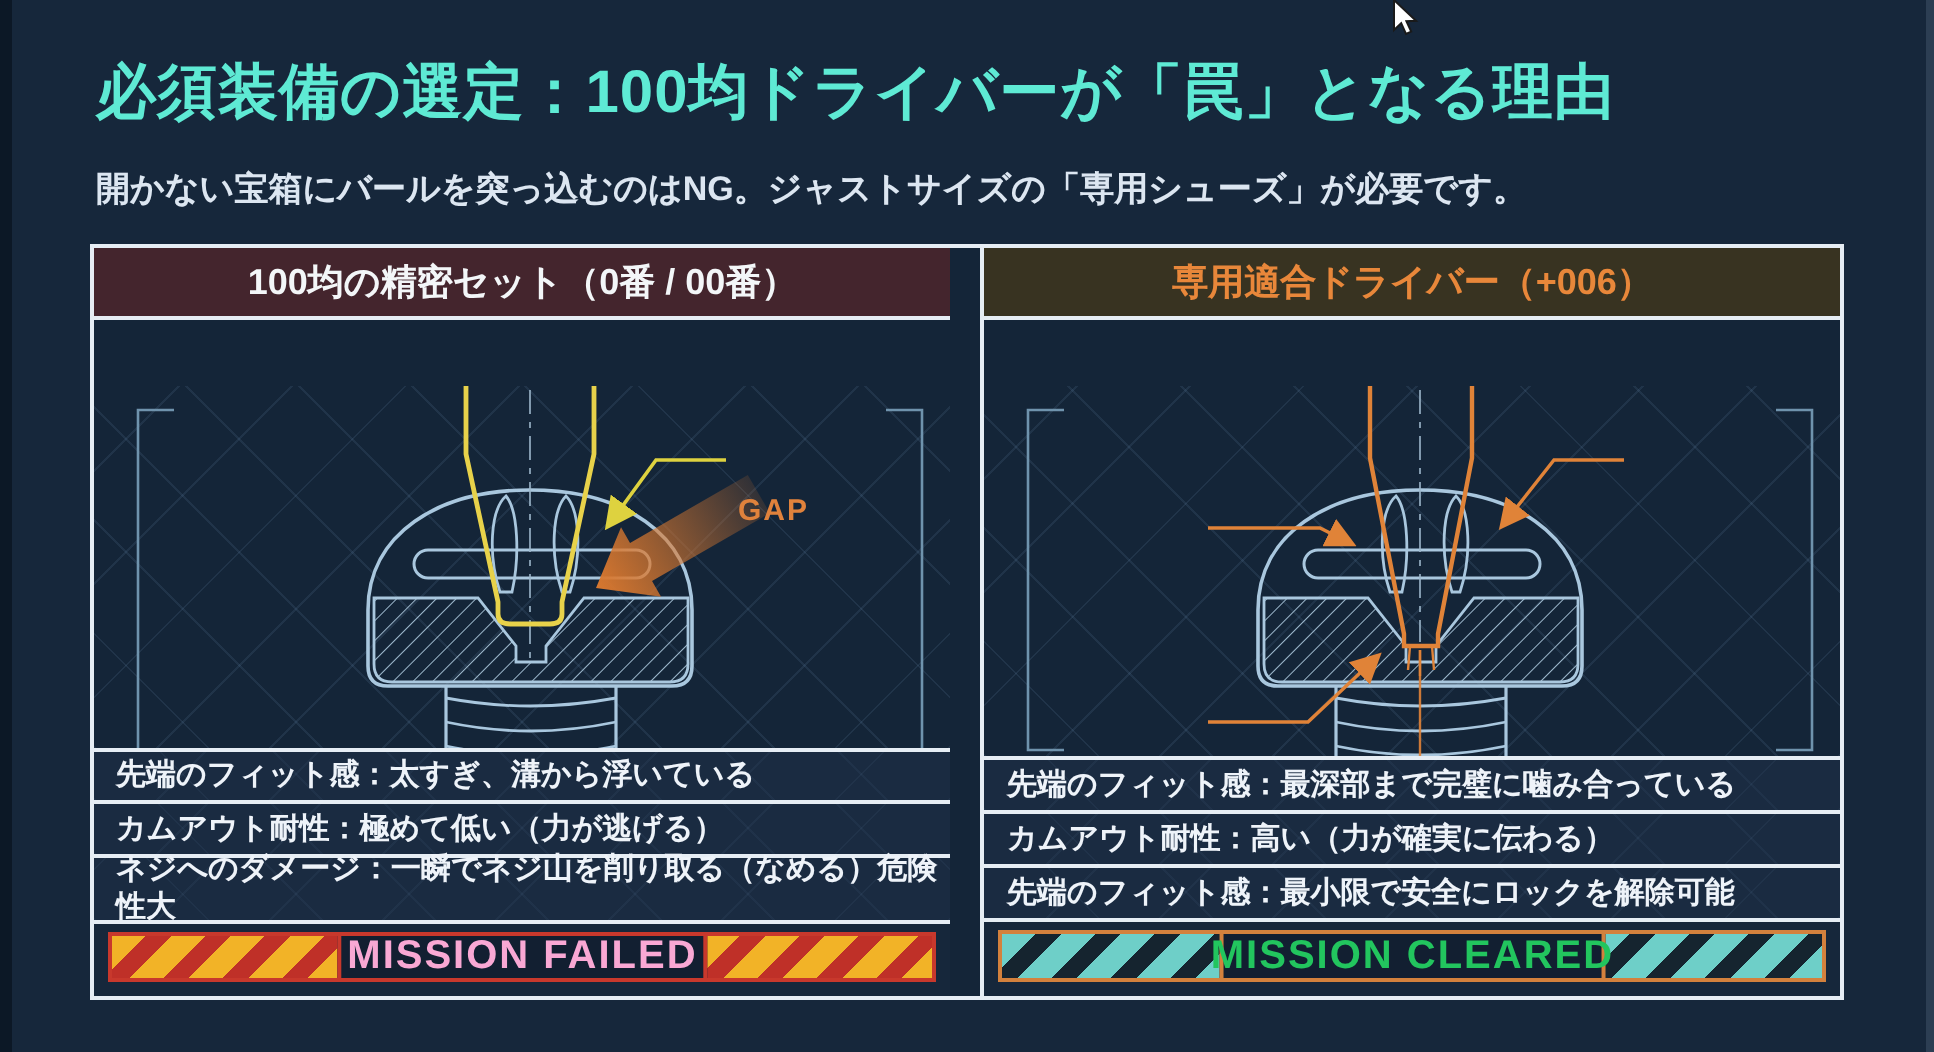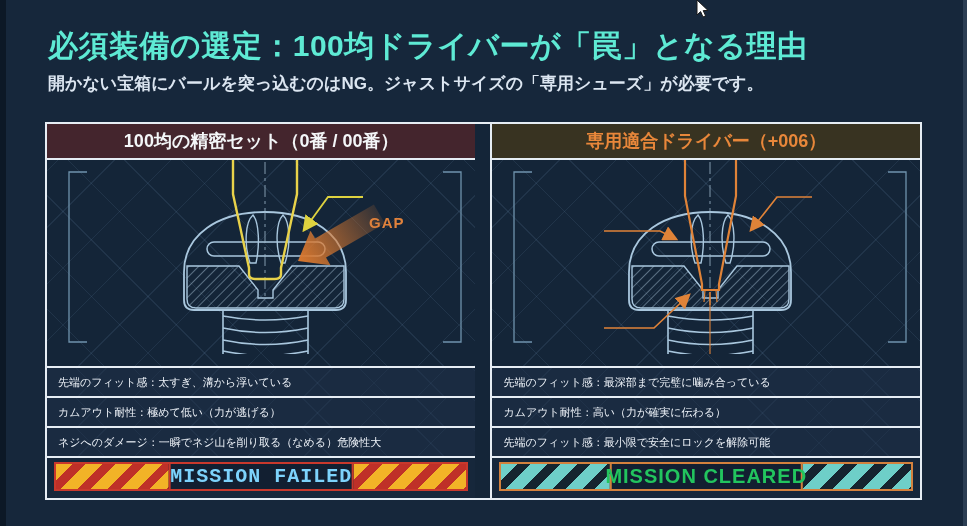--- a/index.html
+++ b/index.html
@@ -3,62 +3,62 @@
 <meta charset="utf-8">
 <style>
   * { margin:0; padding:0; box-sizing:border-box; }
   body { font-family:"Liberation Sans","DejaVu Sans",sans-serif; background:#0d1a28; }
   .stage { position:relative; width:967px; height:526px; background:#16273b; overflow:hidden; }
   .edge-left  { position:absolute; left:0; top:0; width:6px; height:100%; background:#0c1826; }
   .edge-right { position:absolute; right:0; top:0; width:4px; height:100%; background:#2c3e53; }
 
   .hdr { position:absolute; left:48px; top:26px; width:880px; }
   .hdr h1 { color:#5eead4; font-size:30px; font-weight:800; letter-spacing:0.5px; }
-  .hdr p  { margin-top:5px; color:#dce6f1; font-size:17px; font-weight:600; }
+  .hdr p  { margin-top:16px; color:#dce6f1; font-size:17px; font-weight:600; }
 
   .board { position:absolute; left:45px; top:122px; width:877px; height:378px;
            border:2px solid #e6edf4; display:flex; background:#142538;gap:15px; }
   .col { width:436px; display:flex; flex-direction:column; }
   .col.right { width:437px; border-left:2px solid #e6edf4; }
 
   .col-header { height:36px; line-height:34px; text-align:center; font-size:18px; font-weight:800;
                 border-bottom:2px solid #e6edf4; }
   .col-header.bad  { background:#44252d; color:#f3f6f8; }
   .col-header.good { background:#383321; color:#e8873a; }
 
   .crosshatch {
     background-color:#142538;
     background-image:
       repeating-linear-gradient(45deg,  rgba(130,170,210,0.11) 0 1px, transparent 1px 40px),
       repeating-linear-gradient(-45deg, rgba(130,170,210,0.11) 0 1px, transparent 1px 40px);
   }
-  .panel { position:relative; height:228px; overflow:hidden; }
+  .panel { position:relative; height:228px; overflow:hidden;margin-top:33px; }
   .panel svg { position:absolute; inset:0; }
   .gap-label { position:absolute; left:322px; top:54px; color:#e0823c; font-size:15px;
                font-weight:800; letter-spacing:1px; }
 
   .spec-row { height:33px; border-top:2px solid #e6edf4; display:flex; align-items:center;
-              padding-left:11px; color:#eef3f9; font-size:11px; font-weight:400;
+              padding-left:11px; color:#eef3f9; font-size:15px; font-weight:700;
               background-color:#1a2b41;
               background-image:
                 repeating-linear-gradient(45deg,  rgba(130,170,210,0.06) 0 1px, transparent 1px 40px),
                 repeating-linear-gradient(-45deg, rgba(130,170,210,0.06) 0 1px, transparent 1px 40px); }
 
   .banner-zone { height:45px; border-top:2px solid #e6edf4; padding:4px 7px 7px; background:#16273b; }
   .banner { position:relative; height:100%; }
   .banner.failed  { border:2px solid #c8382c;
     background:repeating-linear-gradient(135deg,#f2b327 0 12px,#bf3028 12px 21px); }
   .banner.cleared { border:2px solid #d3813d;
     background:repeating-linear-gradient(135deg,#6ecfc8 0 12px,#15242f 12px 21px); }
   .label-box { position:absolute; top:0; bottom:0; left:50%; transform:translateX(-50%);
                display:flex; align-items:center; justify-content:center; background:#121f31; }
   .banner.failed  .label-box { width:45%; border-left:2px solid #c8382c; border-right:2px solid #c8382c; }
   .banner.cleared .label-box { width:47%; border-left:2px solid #d3813d; border-right:2px solid #d3813d; }
   .banner-text { font-size:20px; font-weight:800; letter-spacing:1px; white-space:nowrap; }
-  .banner.failed  .banner-text { color:#7dd3fc;font-family:Liberation Mono, monospace; }
+  .banner.failed  .banner-text { color:#f9a8d4; }
   .banner.cleared .banner-text { color:#22c55e; }
 
   .cursor { position:absolute; left:696px; top:0; }
 </style>
 </head>
 <body>
 
 <div class="stage">
   <div class="edge-left"></div>
   <div class="edge-right"></div>

